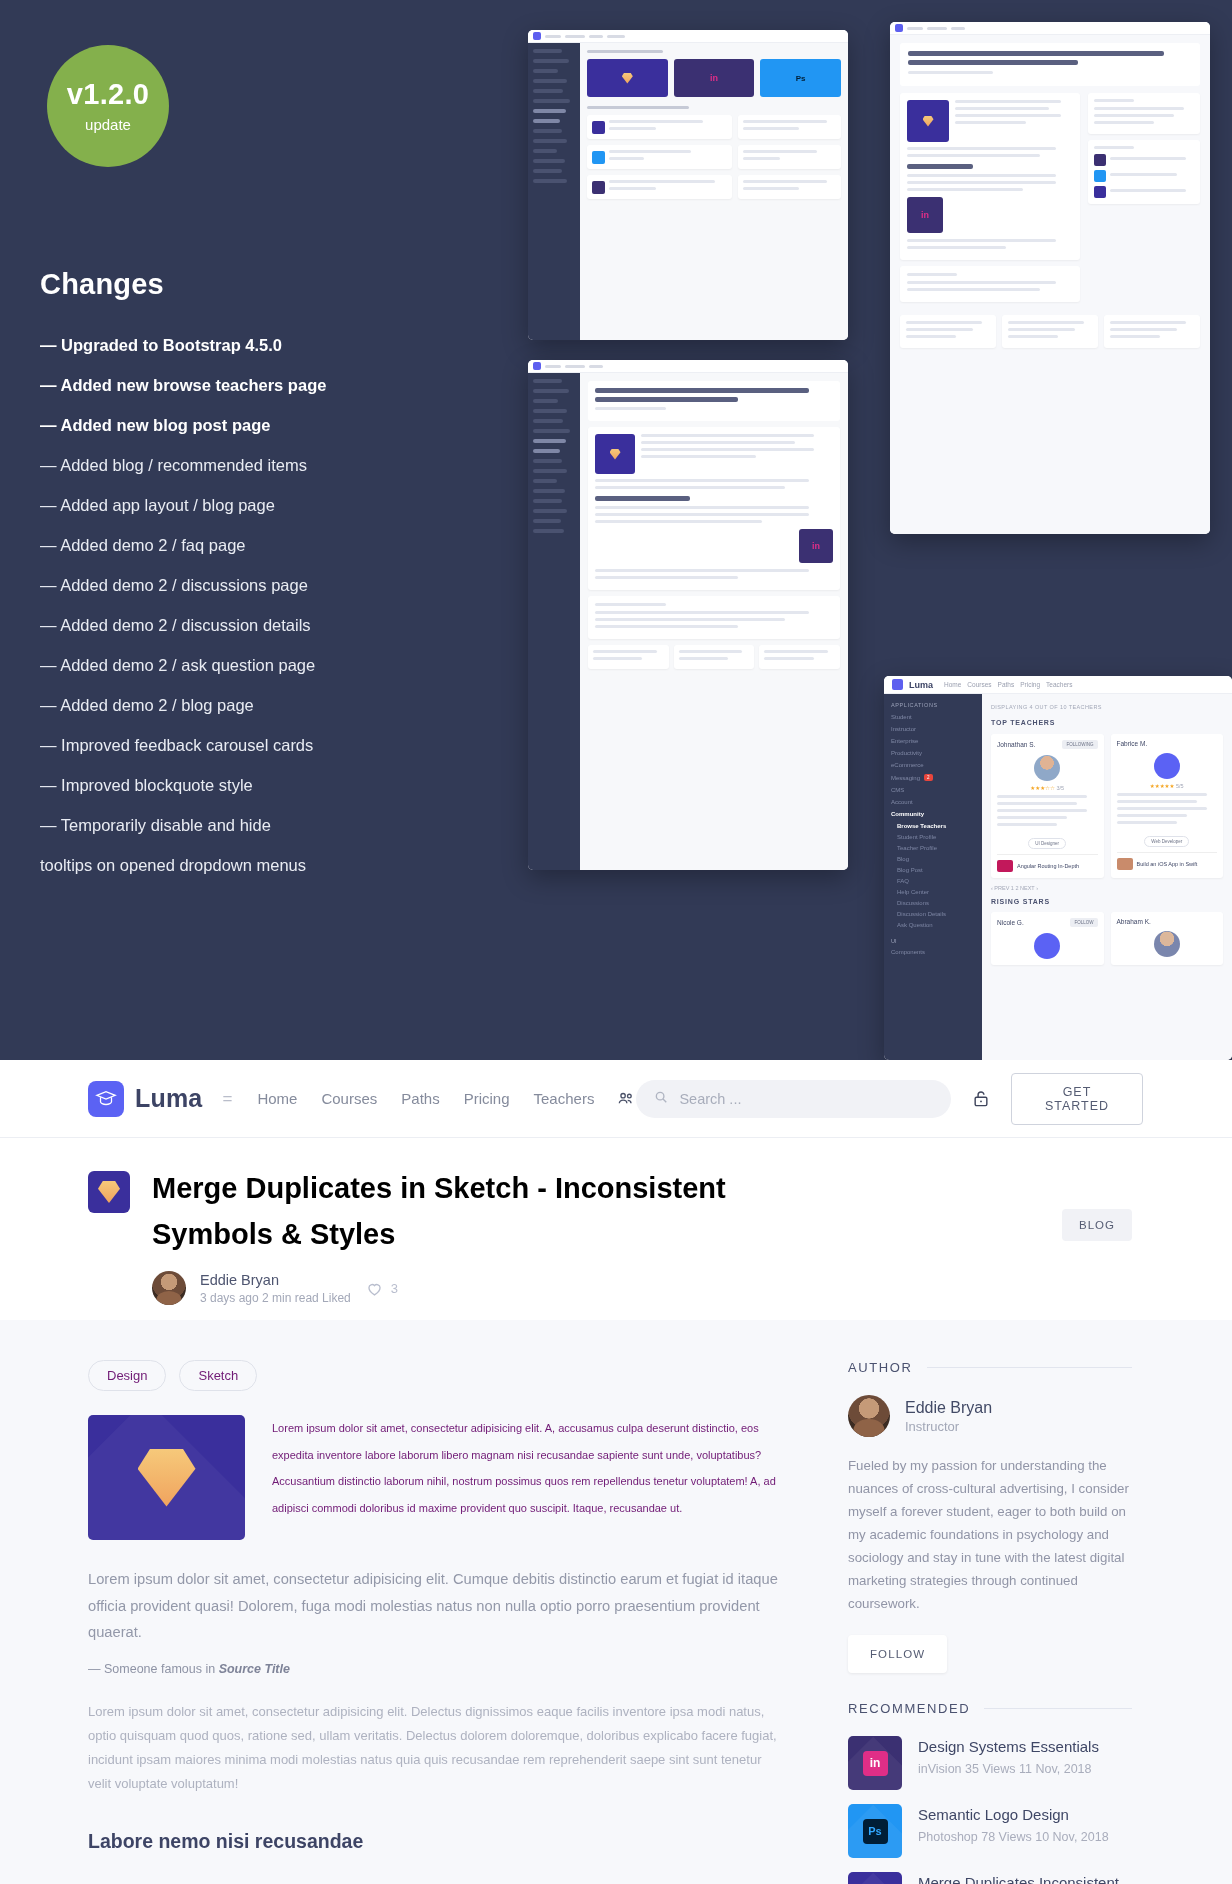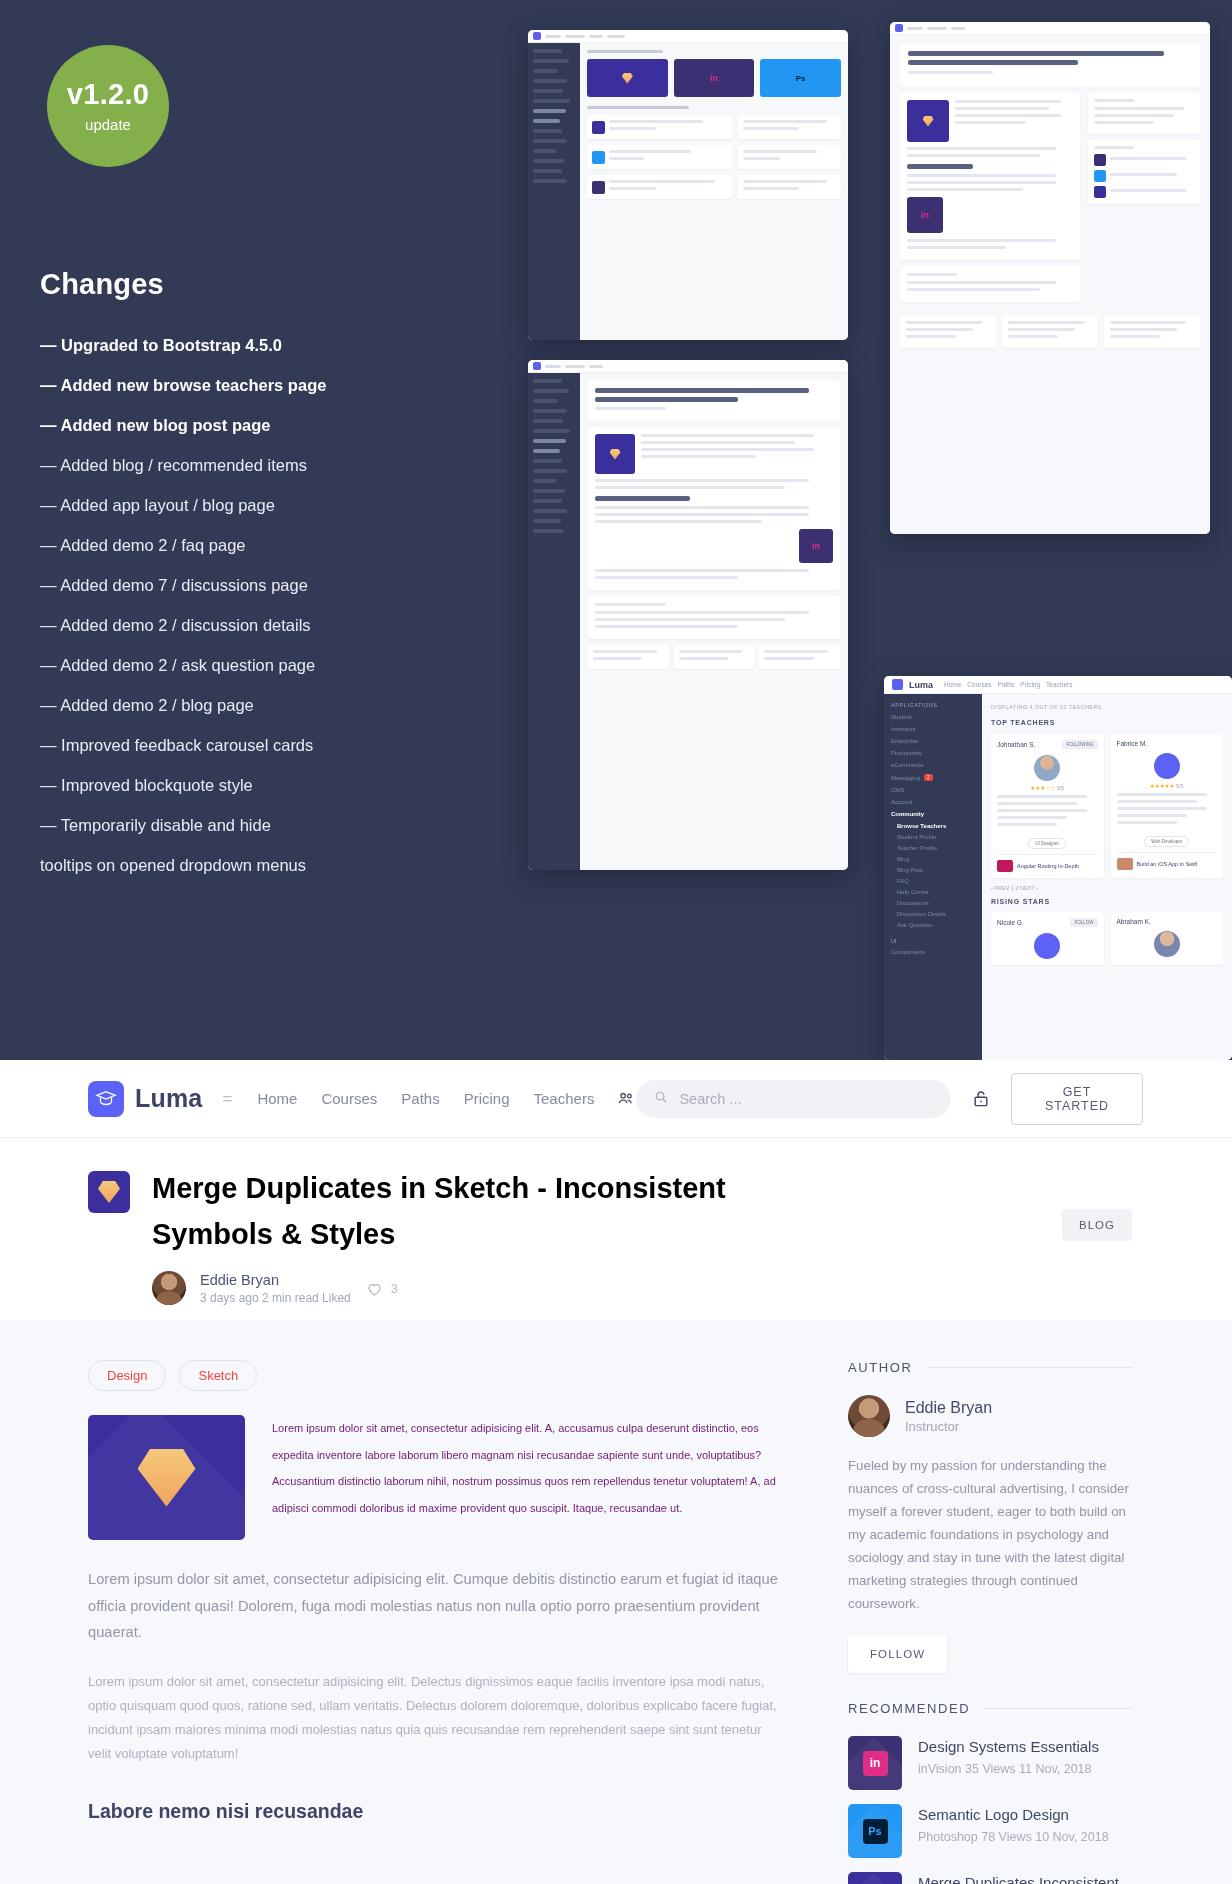--- a/index.html
+++ b/index.html
@@ -155,21 +155,21 @@
   .content {
     position:absolute; top:1320px; left:0; width:1232px; height:564px;
     background:#f7f8fb; display:flex; padding: 40px 100px 0 88px; gap:40px;
   }
   .col-main { width: 700px; position:relative; }
   .col-side { flex:1; padding-left:20px; }
 
   .tags { display:flex; gap:13px; margin-bottom:24px; }
   .tag {
     border:1px solid #dfe2ea; border-radius:16px; padding:7px 18px;
-    font-size:13px; color:#ef4444; background:transparent;
+    font-size:13px; color:#701a75; background:transparent;
   }
   .post-body-row { display:flex; gap:27px; }
   .hero-img {
     width:157px; height:125px; border-radius:5px; background:#3a2f9c;
     display:flex;align-items:center;justify-content:center; flex:none;
     position:relative; overflow:hidden;
   }
   .hero-img::before{
     content:""; position:absolute; left:-12%; top:26%; width:124%; height:110%;
     background:rgba(255,255,255,.045); transform:rotate(45deg);
@@ -235,21 +235,21 @@
 
   <div class="changes-title">Changes</div>
 
   <div class="changes-list">
     <div class="change-item strong">— Upgraded to Bootstrap 4.5.0</div>
     <div class="change-item strong">— Added new browse teachers page</div>
     <div class="change-item strong">— Added new blog post page</div>
     <div class="change-item">— Added blog / recommended items</div>
     <div class="change-item">— Added app layout / blog page</div>
     <div class="change-item">— Added demo 2 / faq page</div>
-    <div class="change-item">— Added demo 7 / discussions page</div>
+    <div class="change-item">— Added demo 2 / discussions page</div>
     <div class="change-item">— Added demo 2 / discussion details</div>
     <div class="change-item">— Added demo 2 / ask question page</div>
     <div class="change-item">— Added demo 2 / blog page</div>
     <div class="change-item">— Improved feedback carousel cards</div>
     <div class="change-item">— Improved blockquote style</div>
     <div class="change-item">— Temporarily disable and hide</div>
     <div class="change-item">tooltips on opened dropdown menus</div>
   </div>
 
   <div class="shot" style="left:528px; top:30px; width:320px; height:310px;">
@@ -687,20 +687,23 @@
       <span class="tag">Design</span>
       <span class="tag">Sketch</span>
     </div>
     <div class="post-body-row">
       <div class="hero-img">
         <div class="diamond lg" style="position:relative;z-index:1;"></div>
       </div>
       <div class="para">Lorem ipsum dolor sit amet, consectetur adipisicing elit. A, accusamus culpa deserunt distinctio, eos expedita inventore labore laborum libero magnam nisi recusandae sapiente sunt unde, voluptatibus? Accusantium distinctio laborum nihil, nostrum possimus quos rem repellendus tenetur voluptatem! A, ad adipisci commodi doloribus id maxime provident quo suscipit. Itaque, recusandae ut.</div>
     </div>
     <div class="para-block">Lorem ipsum dolor sit amet, consectetur adipisicing elit. Cumque debitis distinctio earum et fugiat id itaque officia provident quasi! Dolorem, fuga modi molestias natus non nulla optio porro praesentium provident quaerat.</div>
+    <div class="quote">
+      <span>— Someone famous in </span><em>Source Title</em>
+    </div>
     <div class="para-small">Lorem ipsum dolor sit amet, consectetur adipisicing elit. Delectus dignissimos eaque facilis inventore ipsa modi natus, optio quisquam quod quos, ratione sed, ullam veritatis. Delectus dolorem doloremque, doloribus explicabo facere fugiat, incidunt ipsam maiores minima modi molestias natus quia quis recusandae rem reprehenderit saepe sint sunt tenetur velit voluptate voluptatum!</div>
     <div class="h-sub">Labore nemo nisi recusandae</div>
   </div>
 
   <div class="col-side">
     <div class="side-head">
       <span class="side-head-txt">AUTHOR</span>
       <span class="side-head-rule"></span>
     </div>
     <div class="author-row">

